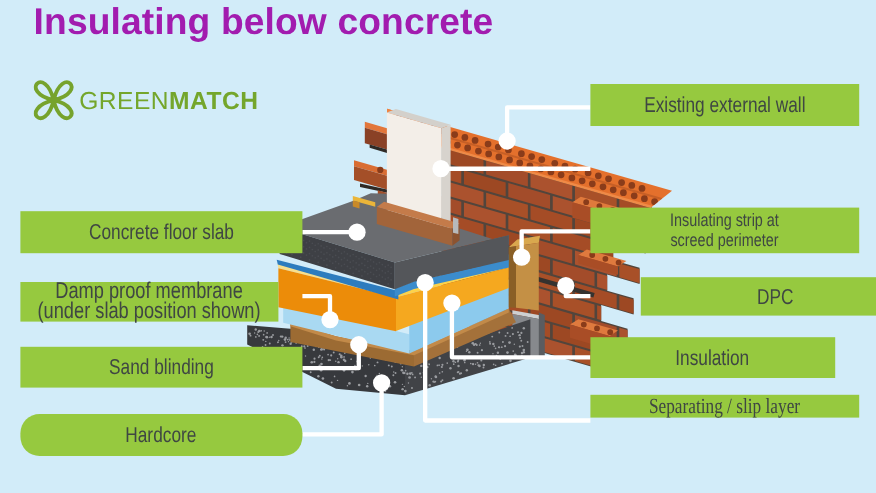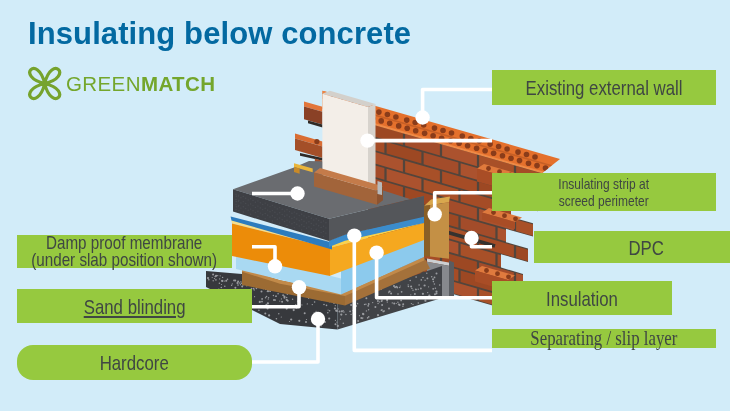--- a/index.html
+++ b/index.html
@@ -1,21 +1,21 @@
 <!DOCTYPE html>
 <html><head>
 <meta charset="utf-8">
 <style>
 html,body{margin:0;padding:0;}
 body{width:730px;height:411px;overflow:hidden;background:#d2ecf9;font-family:"Liberation Sans",sans-serif;}
 #stage{position:relative;width:730px;height:411px;}
 #art{position:absolute;left:0;top:0;}
-h1{position:absolute;left:28px;top:16px;margin:0;font-size:31px;font-weight:bold;color:#0369a1;letter-spacing:0.1px;}
+h1{position:absolute;left:28px;top:0;margin:0;font-size:31px;font-weight:bold;color:#a21caf;letter-spacing:0.1px;}
 .logo{position:absolute;left:28px;top:62px;width:230px;height:42px;}
-.lbl{position:absolute;background:#96c93f;color:#3f4743;display:flex;align-items:center;justify-content:center;text-align:center;font-size:21px;line-height:19px;}
+.lbl{position:absolute;background:#96c93f;color:#3f4743;display:flex;align-items:center;justify-content:center;text-align:center;font-size:18px;line-height:19px;}
 .lbl span{display:inline-block;transform:scaleX(0.8);white-space:nowrap;}
 </style>
 </head>
 <body>
 <div id="stage">
 <svg id="art" width="730" height="411" viewBox="0 0 730 411">
 <g id="wall">
         <clipPath id="wclip">
           <polygon points="368.0,122.1 543.0,172.5 543.0,172.5 543.0,185.9 516.0,178.1 516.0,178.1 516.0,191.5 538.0,197.9 538.0,197.9 538.0,211.3 511.0,203.5 511.0,203.5 511.0,216.9 533.0,223.2 533.0,223.2 533.0,236.6 506.0,228.8 506.0,228.8 506.0,242.2 528.0,248.6 528.0,248.6 528.0,262.0 501.0,254.2 501.0,254.2 501.0,267.6 523.0,273.9 523.0,273.9 523.0,287.3 496.0,279.6 496.0,279.6 496.0,293.0 496.0,306.4 440.0,290.2 368.0,262.0"></polygon>
         </clipPath>
@@ -662,37 +662,40 @@
         <circle cx="376.6" cy="252.6" r="7.2" fill="#fff"></circle>
         <path d="M492,350.4 H354.3 V239" fill="none" stroke="#fff" stroke-width="3.6" stroke-linejoin="round"></path>
         <circle cx="354.3" cy="235.6" r="7.2" fill="#fff"></circle>
       </g>
 </svg>
 <h1>Insulating below concrete</h1>
 <svg class="logo" viewBox="0 0 230 42">
   <path d="M16.7,21.5 C46.4,14.4 23.8,-8.2 16.7,21.5 M16.7,21.5 C9.6,-8.2 -13.0,14.4 16.7,21.5 M16.7,21.5 C23.8,51.2 46.4,28.6 16.7,21.5 M16.7,21.5 C-13.0,28.6 9.6,51.2 16.7,21.5" fill="none" stroke="#76a32d" stroke-width="3.2" stroke-linejoin="round"></path>
   <text x="38" y="29" font-size="20.5" fill="#74a62c" letter-spacing="0.4">GREEN<tspan font-weight="bold">MATCH</tspan></text>
 </svg>
+<div class="lbl" style="left:17px;top:176px;width:235px;height:35px;">
+      <span>Concrete floor slab</span>
+    </div>
 <div class="lbl" style="left:17px;top:235px;width:215px;height:33px;font-size:19px;line-height:16.5px;">
       <span>Damp proof membrane<br>(under slab position shown)</span>
     </div>
-<div class="lbl" style="left:17px;top:289px;width:235px;height:34px;text-decoration:underline;">
+<div class="lbl" style="left:17px;top:289px;width:235px;height:34px;">
       <span>Sand blinding</span>
     </div>
 <div class="lbl" style="left:17px;top:345px;width:235px;height:35px;border-radius:16px;">
       <span>Hardcore</span>
     </div>
 <div class="lbl" style="left:492px;top:70px;width:224px;height:35px;">
       <span>Existing external wall</span>
     </div>
 <div class="lbl" style="left:492px;top:173px;width:224px;height:38px;font-size:15px;line-height:17px;">
       <span>Insulating strip at<br>screed perimeter</span>
     </div>
 <div class="lbl" style="left:492px;top:231px;width:224px;height:32px;margin-left:42px;">
       <span>DPC</span>
     </div>
-<div class="lbl" style="left:492px;top:281px;width:180px;height:34px;">
+<div class="lbl" style="left:492px;top:281px;width:204px;height:34px;">
       <span>Insulation</span>
     </div>
 <div class="lbl" style="left:492px;top:329px;width:224px;height:19px;font-family:Liberation Serif, serif;">
       <span>Separating / slip layer</span>
     </div>
 </div>
 
 </body></html>

